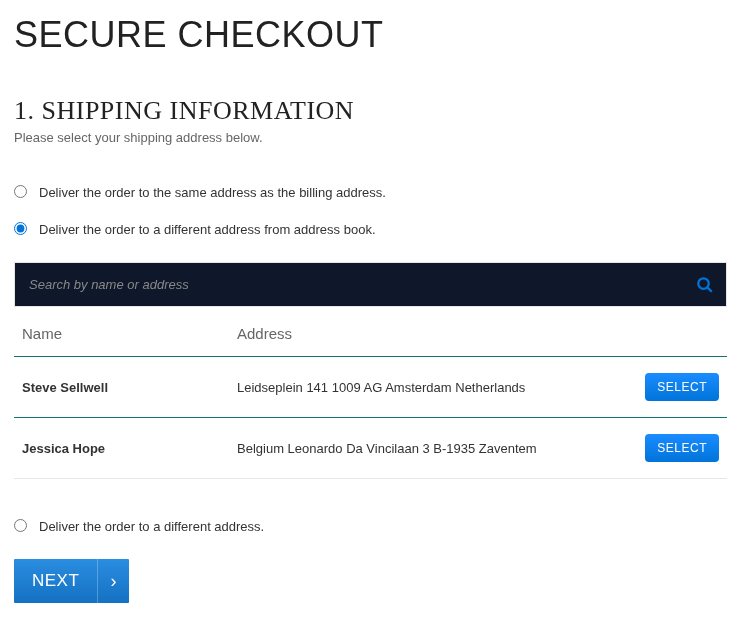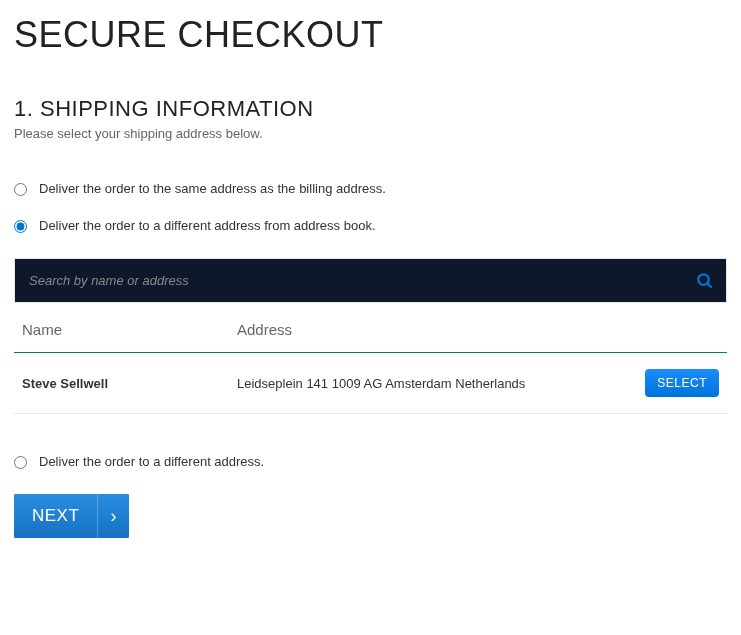--- a/index.html
+++ b/index.html
@@ -17,37 +17,37 @@
       font-family: "Arial Narrow", "Helvetica Condensed", "Impact", sans-serif;
       font-stretch: condensed;
       font-size: 36px;
       font-weight: 400;
       letter-spacing: 0.5px;
       color: #222;
       margin-bottom: 40px;
       text-transform: uppercase;
     }
     .section-title {
-      font-family: Liberation Sans, sans-serif;
-      font-stretch: condensed;
-      font-size: 22px;
+      font-family: Liberation Serif, serif;
+      font-stretch: condensed;
+      font-size: 26px;
       font-weight: 400;
       color: #222;
       margin-bottom: 4px;
       text-transform: uppercase;
       letter-spacing: 0.5px;
     }
     .section-subtitle {
       font-size: 13px;
       color: #666;
       margin-bottom: 40px;
     }
     .radio-option {
       display: flex;
-      align-items: flex-end;
+      align-items: flex-start;
       margin-bottom: 22px;
       font-size: 13px;
       color: #333;
     }
     .radio-option input[type="radio"] {
       margin-right: 12px;
       width: 13px;
       height: 13px;
       accent-color: #0074D9;
       cursor: pointer;
@@ -204,20 +204,25 @@
       <th>Address</th>
       <th></th>
     </tr>
   </thead>
   <tbody>
     <tr>
       <td class="col-name">Steve Sellwell</td>
       <td class="col-address">Leidseplein 141 1009 AG Amsterdam Netherlands</td>
       <td class="col-action"><button class="select-btn">SELECT</button></td>
     </tr>
+    <tr>
+      <td class="col-name">Jessica Hope</td>
+      <td class="col-address">Belgium Leonardo Da Vincilaan 3 B-1935 Zaventem</td>
+      <td class="col-action"><button class="select-btn">SELECT</button></td>
+    </tr>
   </tbody>
 </table>
 
 <div class="radio-option bottom-radio">
   <input type="radio" name="delivery" id="opt3" style="">
   <label for="opt3">Deliver the order to a different address.</label>
 </div>
 
 <button class="next-btn">
   <span class="next-label">NEXT</span>

